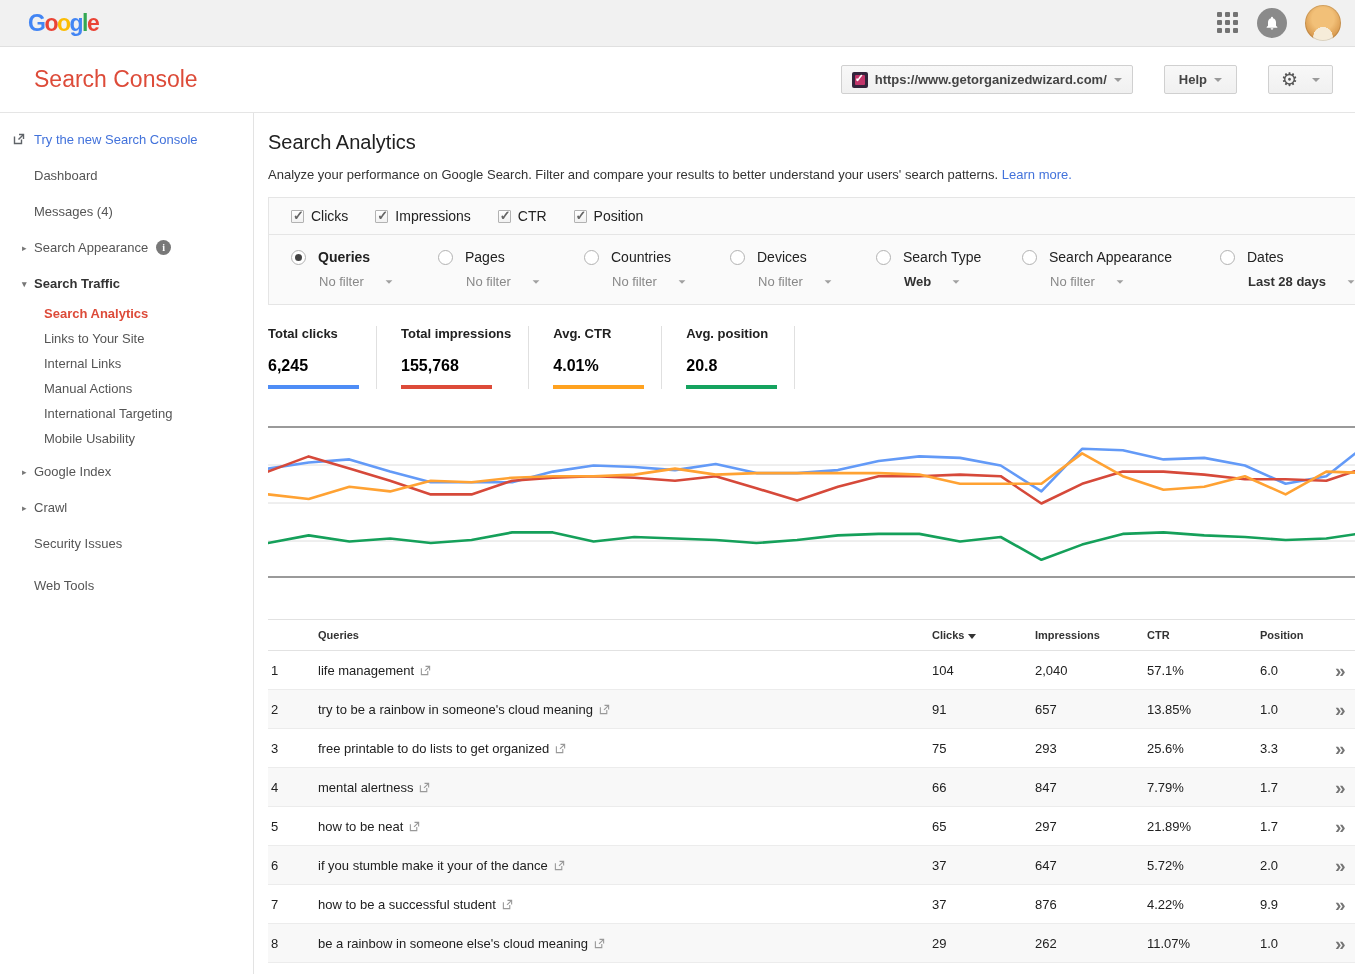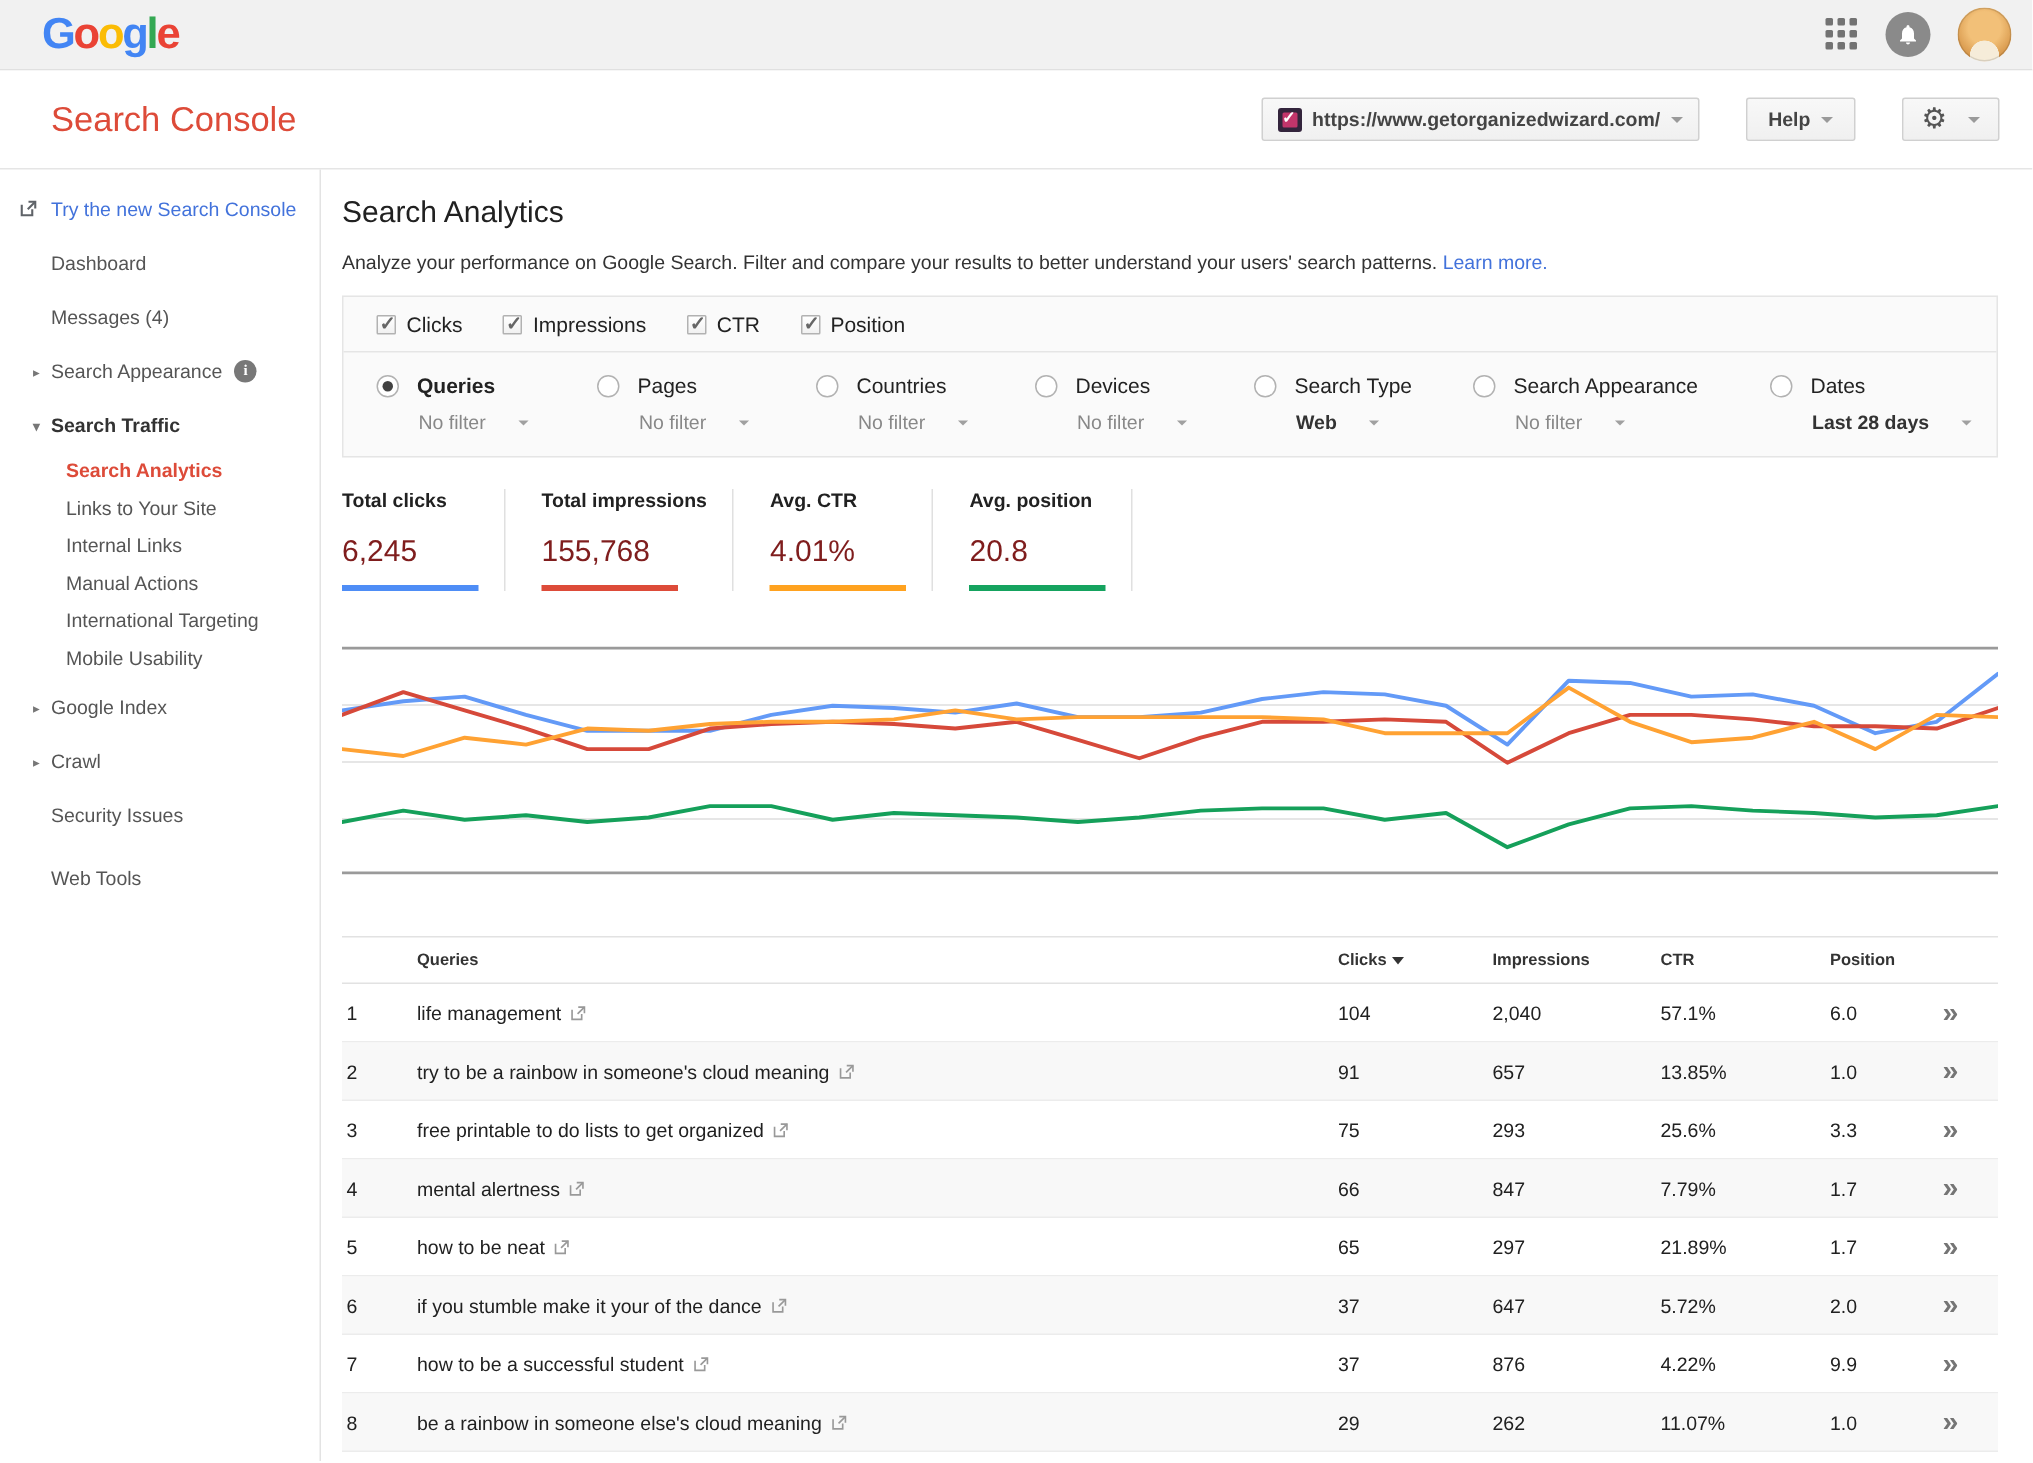--- a/index.html
+++ b/index.html
@@ -2,21 +2,21 @@
 <html><head>
 <meta charset="utf-8">
 <style>
   * { margin:0; padding:0; box-sizing:border-box; }
   html,body { width:1355px; height:975px; overflow:hidden; background:#fff;
               font-family:"Liberation Sans", sans-serif; color:#333; }
 
   
   .topbar { height:47px; background:#f1f1f1; border-bottom:1px solid #e0e0e0;
             display:flex; align-items:center; padding:0 14px 0 28px; }
-  .glogo { font-size:29px; font-weight:bold; letter-spacing:-1.5px; cursor:pointer; }
+  .glogo { font-size:23px; font-weight:bold; letter-spacing:-1.5px; cursor:pointer; }
   .glogo span { font-family:"Liberation Sans", sans-serif; }
   .topbar-right { margin-left:auto; display:flex; align-items:center; gap:18px; }
   .apps-grid { width:22px; height:22px; display:grid; grid-template-columns:repeat(3,1fr);
                gap:2px; cursor:pointer; }
   .apps-grid i { background:#737373; width:5px; height:5px; border-radius:1px; }
   .bell { width:30px; height:30px; border-radius:50%; background:#8a8a8a;
           display:flex; align-items:center; justify-content:center; cursor:pointer; }
   .avatar { width:36px; height:36px; border-radius:50%; cursor:pointer;
             background:
               radial-gradient(circle at 50% 88%, #f6ecd9 0 26%, transparent 27%),
@@ -35,21 +35,21 @@
          border-top:4px solid #9a9a9a; display:inline-block; }
   .favicon { width:16px; height:16px; background:#33243c; border-radius:2px; position:relative;
              display:inline-block; }
   .favicon::before { content:""; position:absolute; inset:3px; background:#c2356b; border-radius:1px; }
   .favicon::after { content:"\2713"; position:absolute; left:3px; top:0px; color:#fff; font-size:11px; }
   .gear { font-size:19px; color:#555; line-height:1;
           font-family:"DejaVu Sans", sans-serif; font-weight:normal; }
 
   
   .content { display:flex; height:861px; }
-  .sidebar { width:214px; border-right:1px solid #e3e3e3; padding-top:19px; flex:none;
+  .sidebar { width:254px; border-right:1px solid #e3e3e3; padding-top:19px; flex:none;
              font-size:13px; color:#555; }
   .side-row { display:flex; align-items:center; padding-left:34px; position:relative;
               margin-bottom:21px; cursor:pointer; white-space:nowrap; }
   .side-row .lead-icon { position:absolute; left:13px; top:1px; }
   .side-row .arrow { position:absolute; left:22px; font-size:9px; color:#777; }
   .side-link { color:#4272db; }
   .side-bold { font-weight:bold; color:#333; }
   .side-sub { padding-left:44px; margin-bottom:10px; }
   .side-active { color:#dd4b39; font-weight:bold; }
   .info-dot { display:inline-block; width:15px; height:15px; border-radius:50%; background:#787878;
@@ -83,21 +83,21 @@
   .dim.vbold .dim-value { color:#333; font-weight:bold; }
   .dim-value .tri { border-top-color:#a0a0a0; transform:scale(.85); }
   .dim:nth-child(1){width:147px} .dim:nth-child(2){width:146px} .dim:nth-child(3){width:146px}
   .dim:nth-child(4){width:146px} .dim:nth-child(5){width:146px} .dim:nth-child(6){width:198px}
   .dim:nth-child(7){width:146px}
 
   
   .metrics { display:flex; margin-top:21px; }
   .metric { border-right:1px solid #e0e0e0; padding-right:17px; margin-right:24px; }
   .metric-label { font-size:13px; font-weight:bold; color:#212121; }
-  .metric-value { font-size:20px; color:#7f1d1d; margin-top:16px; }
+  .metric-value { font-size:16px; color:#000000; margin-top:16px;font-weight:bold; }
   .metric-underline { width:91px; height:4px; margin-top:10px; }
 
   
   .chartwrap { margin-top:37px; position:relative; height:152px; }
   .chartwrap svg { display:block; width:100%; height:152px; }
 
   
   .qtable { margin-top:41px; border-top:1px solid #e2e2e2; font-size:13px; }
   .thead { display:flex; align-items:center; height:31px; border-bottom:1px solid #e2e2e2;
            font-size:11px; font-weight:bold; color:#333; }

